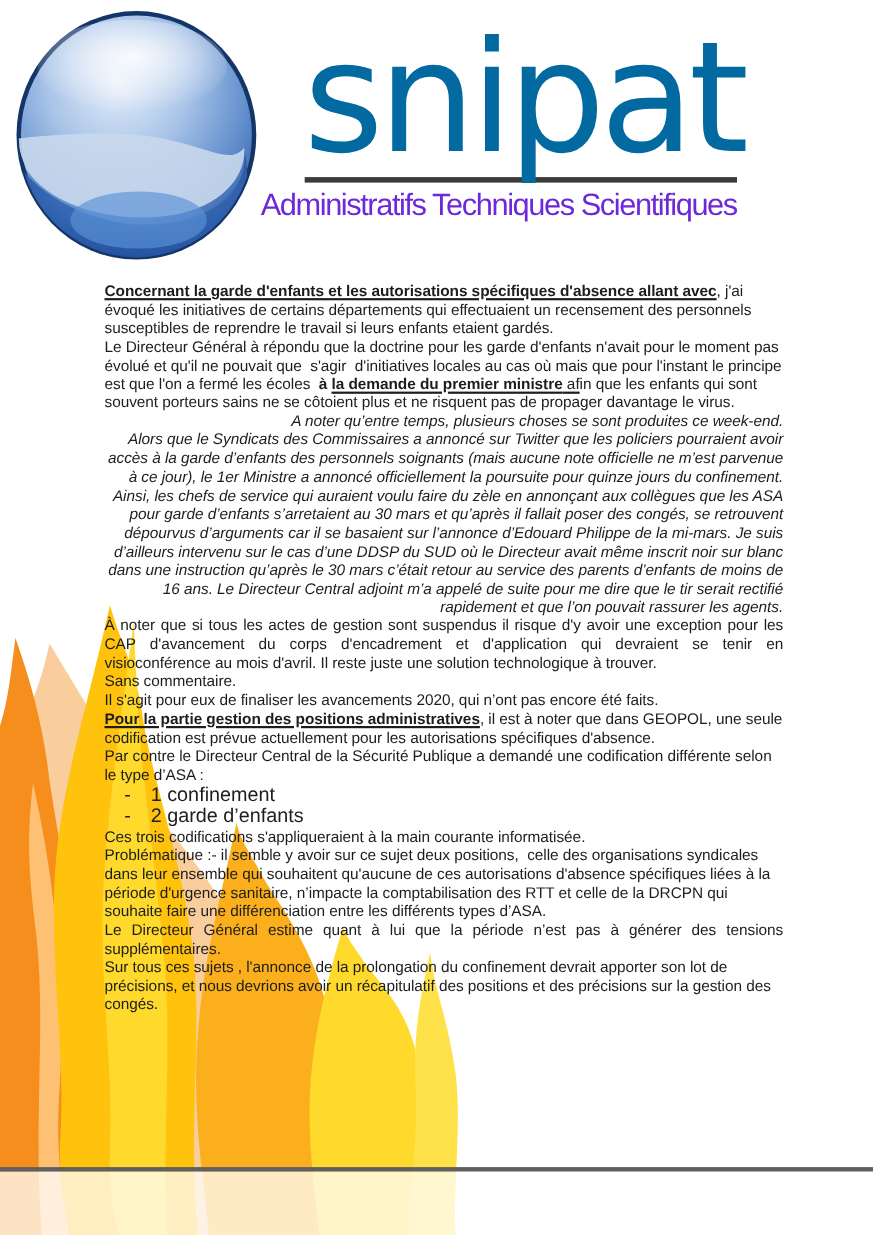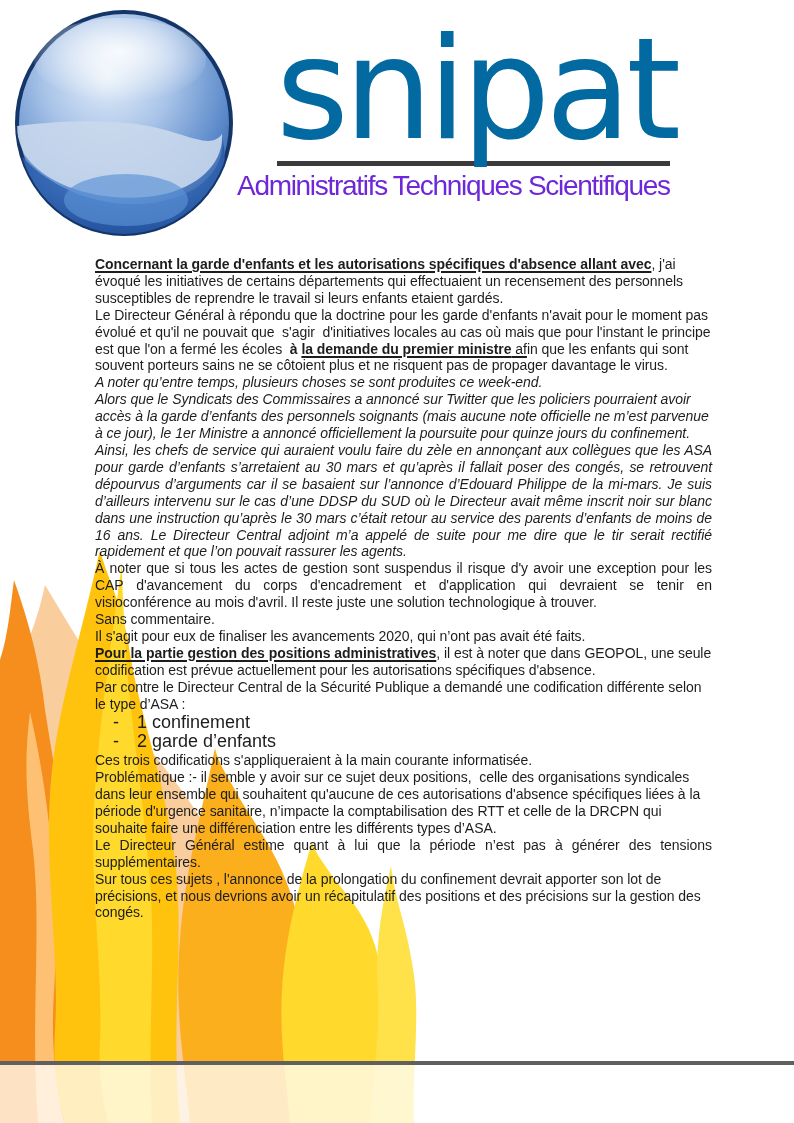--- a/index.html
+++ b/index.html
@@ -17,21 +17,21 @@
               font-family:"DejaVu Sans",sans-serif;font-size:140px;line-height:1;
               letter-spacing:-5px;color:#0369a1;}
   .brand-tagline{position:absolute;left:237px;top:170px;z-index:3;
                  font-family:"Liberation Sans",sans-serif;font-size:28px;
                  letter-spacing:-1.3px;color:#6d28d9;white-space:nowrap;}
   
   .doc{position:absolute;left:95px;top:208px;width:617px;z-index:2;color:#1d1d1d;margin-top:48px;}
   .doc p.para{margin:0;font-size:14px;line-height:16.9px;letter-spacing:-0.05px;}
   .doc .gap{margin-top:15px;}
   .doc .justify{text-align:justify;}
-  .doc .italic{font-style:italic;}
+  .doc .italic{font-style:italic;text-align:right;}
   .doc .b{font-weight:bold;}
   .doc .u{text-decoration:underline;text-decoration-thickness:1.6px;text-underline-offset:2px;}
   .li-row{margin:2px 0;font-size:18px;line-height:16.9px;}
   .li-row .dash{display:inline-block;width:24px;padding-left:18px;}
   
   .footer-rule{position:absolute;left:0;top:1061px;width:794px;height:4px;
                background:#606060;z-index:2;}
   .footer-text{position:absolute;left:95px;top:1081px;z-index:2;font-size:15px;
                font-weight:bold;color:#383838;letter-spacing:-0.1px;margin-top:41px;}
   .footer-text a{color:#1F6FBE;text-decoration:underline;font-weight:bold;cursor:pointer;}
@@ -88,21 +88,21 @@
   <div class="brand-tagline">Administratifs Techniques Scientifiques</div>
 
   <main class="doc">
       <p class="para"><span class="b u">Concernant la garde d'enfants et les autorisations spécifiques d'absence allant avec</span><span>, j'ai évoqué les initiatives de certains départements qui effectuaient un recensement des personnels susceptibles de reprendre le travail si leurs enfants etaient gardés.</span></p>
       <p class="para"><span>Le Directeur Général à répondu que la doctrine pour les garde d'enfants n'avait pour le moment pas évolué et qu'il ne pouvait que &nbsp;s'agir &nbsp;d'initiatives locales au cas où mais que pour l'instant le principe est que l'on a fermé les écoles &nbsp;</span><span class="b">à </span><span class="b u">la demande du premier ministre</span><span class="u"> af</span><span>in que les enfants qui sont souvent porteurs sains ne se côtoient plus et ne risquent pas de propager davantage le virus.</span></p>
       <p class="para italic gap"><span>A noter qu’entre temps, plusieurs choses se sont produites ce week-end.</span></p>
       <p class="para italic"><span>Alors que le Syndicats des Commissaires a annoncé sur Twitter que les policiers pourraient avoir accès à la garde d’enfants des personnels soignants (mais aucune note officielle ne m’est parvenue à ce jour), le 1er Ministre a annoncé officiellement la poursuite pour quinze jours du confinement.</span></p>
       <p class="para italic justify"><span>Ainsi, les chefs de service qui auraient voulu faire du zèle en annonçant aux collègues que les ASA pour garde d’enfants s’arretaient au 30 mars et qu’après il fallait poser des congés, se retrouvent dépourvus d’arguments car il se basaient sur l’annonce d’Edouard Philippe de la mi-mars. Je suis d’ailleurs intervenu sur le cas d’une DDSP du SUD où le Directeur avait même inscrit noir sur blanc dans une instruction qu’après le 30 mars c’était retour au service des parents d’enfants de moins de 16 ans. Le Directeur Central adjoint m’a appelé de suite pour me dire que le tir serait rectifié rapidement et que l’on pouvait rassurer les agents.</span></p>
       <p class="para justify gap"><span>À noter que si tous les actes de gestion sont suspendus il risque d'y avoir une exception pour les CAP d'avancement du corps d'encadrement et d'application qui devraient se tenir en visioconférence au mois d'avril. Il reste juste une solution technologique à trouver.</span></p>
       <p class="para"><span>Sans commentaire.</span></p>
-      <p class="para"><span>Il s'agit pour eux de finaliser les avancements 2020, qui n’ont pas avait été faits.</span></p>
+      <p class="para"><span>Il s'agit pour eux de finaliser les avancements 2020, qui n’ont pas encore été faits.</span></p>
       <p class="para gap"><span class="b u">Pour la partie gestion des positions administratives</span><span>, il est à noter que dans GEOPOL, une seule codification est prévue actuellement pour les autorisations spécifiques d'absence.</span></p>
       <p class="para"><span>Par contre le Directeur Central de la Sécurité Publique a demandé une codification différente selon le type d’ASA :</span></p>
       <div class="li-row"><span class="dash">-</span><span>1 confinement</span></div>
       <div class="li-row"><span class="dash">-</span><span>2 garde d’enfants</span></div>
       <p class="para"><span>Ces trois codifications s'appliqueraient à la main courante informatisée.</span></p>
       <p class="para gap"><span>Problématique :- il semble y avoir sur ce sujet deux positions, &nbsp;celle des organisations syndicales dans leur ensemble qui souhaitent qu'aucune de ces autorisations d'absence spécifiques liées à la période d'urgence sanitaire, n’impacte la comptabilisation des RTT et celle de la DRCPN qui souhaite faire une différenciation entre les différents types d’ASA.</span></p>
       <p class="para justify"><span>Le Directeur Général estime quant à lui que la période n’est pas à générer des tensions supplémentaires.</span></p>
       <p class="para gap"><span>Sur tous ces sujets , l'annonce de la prolongation du confinement devrait apporter son lot de précisions, et nous devrions avoir un récapitulatif des positions et des précisions sur la gestion des congés.</span></p>
     </main>
 

